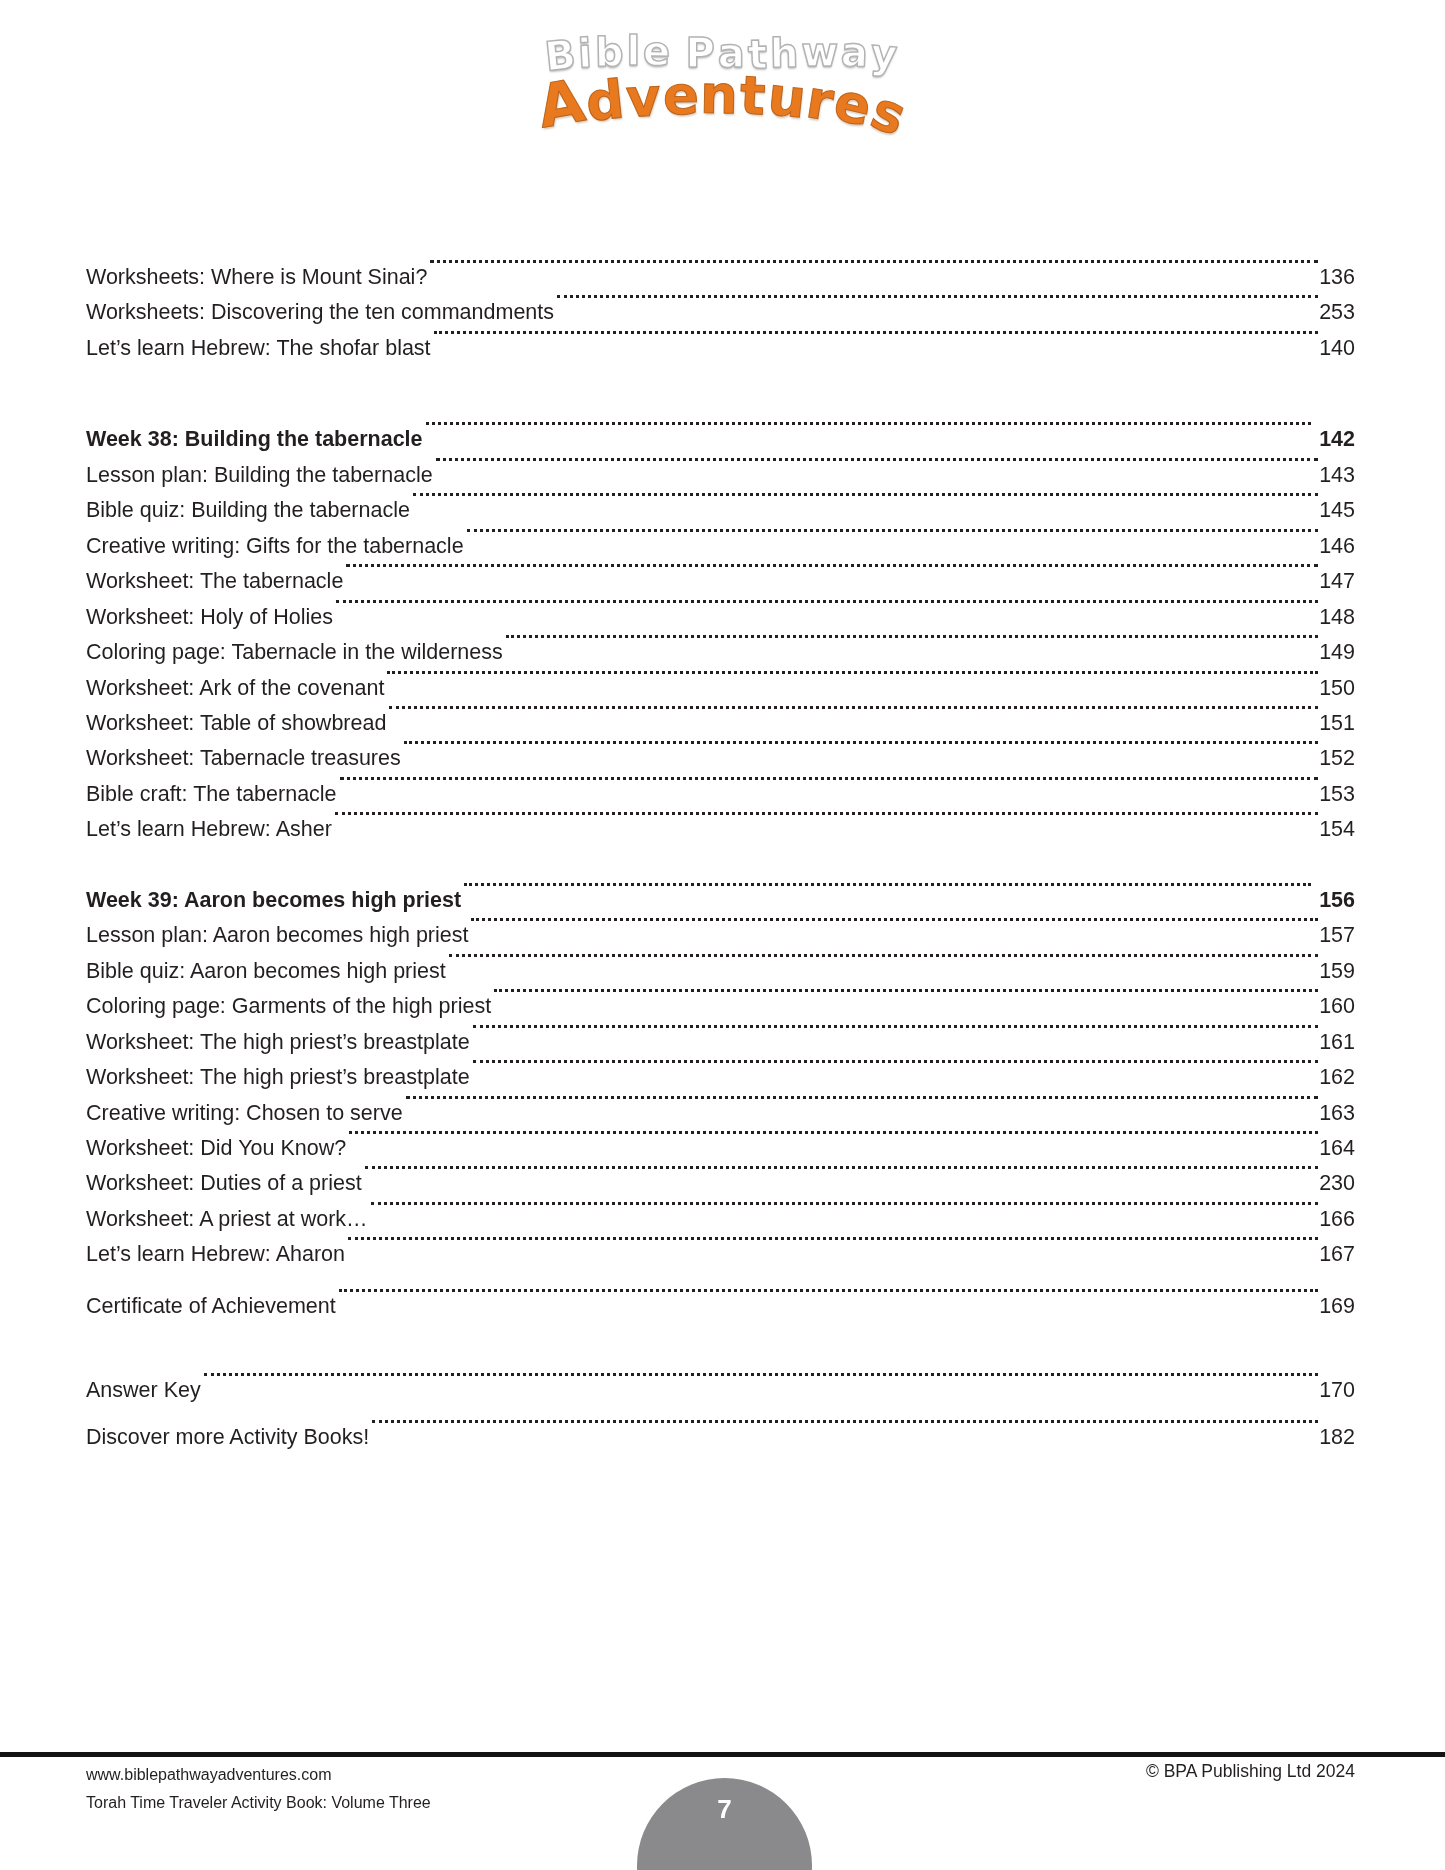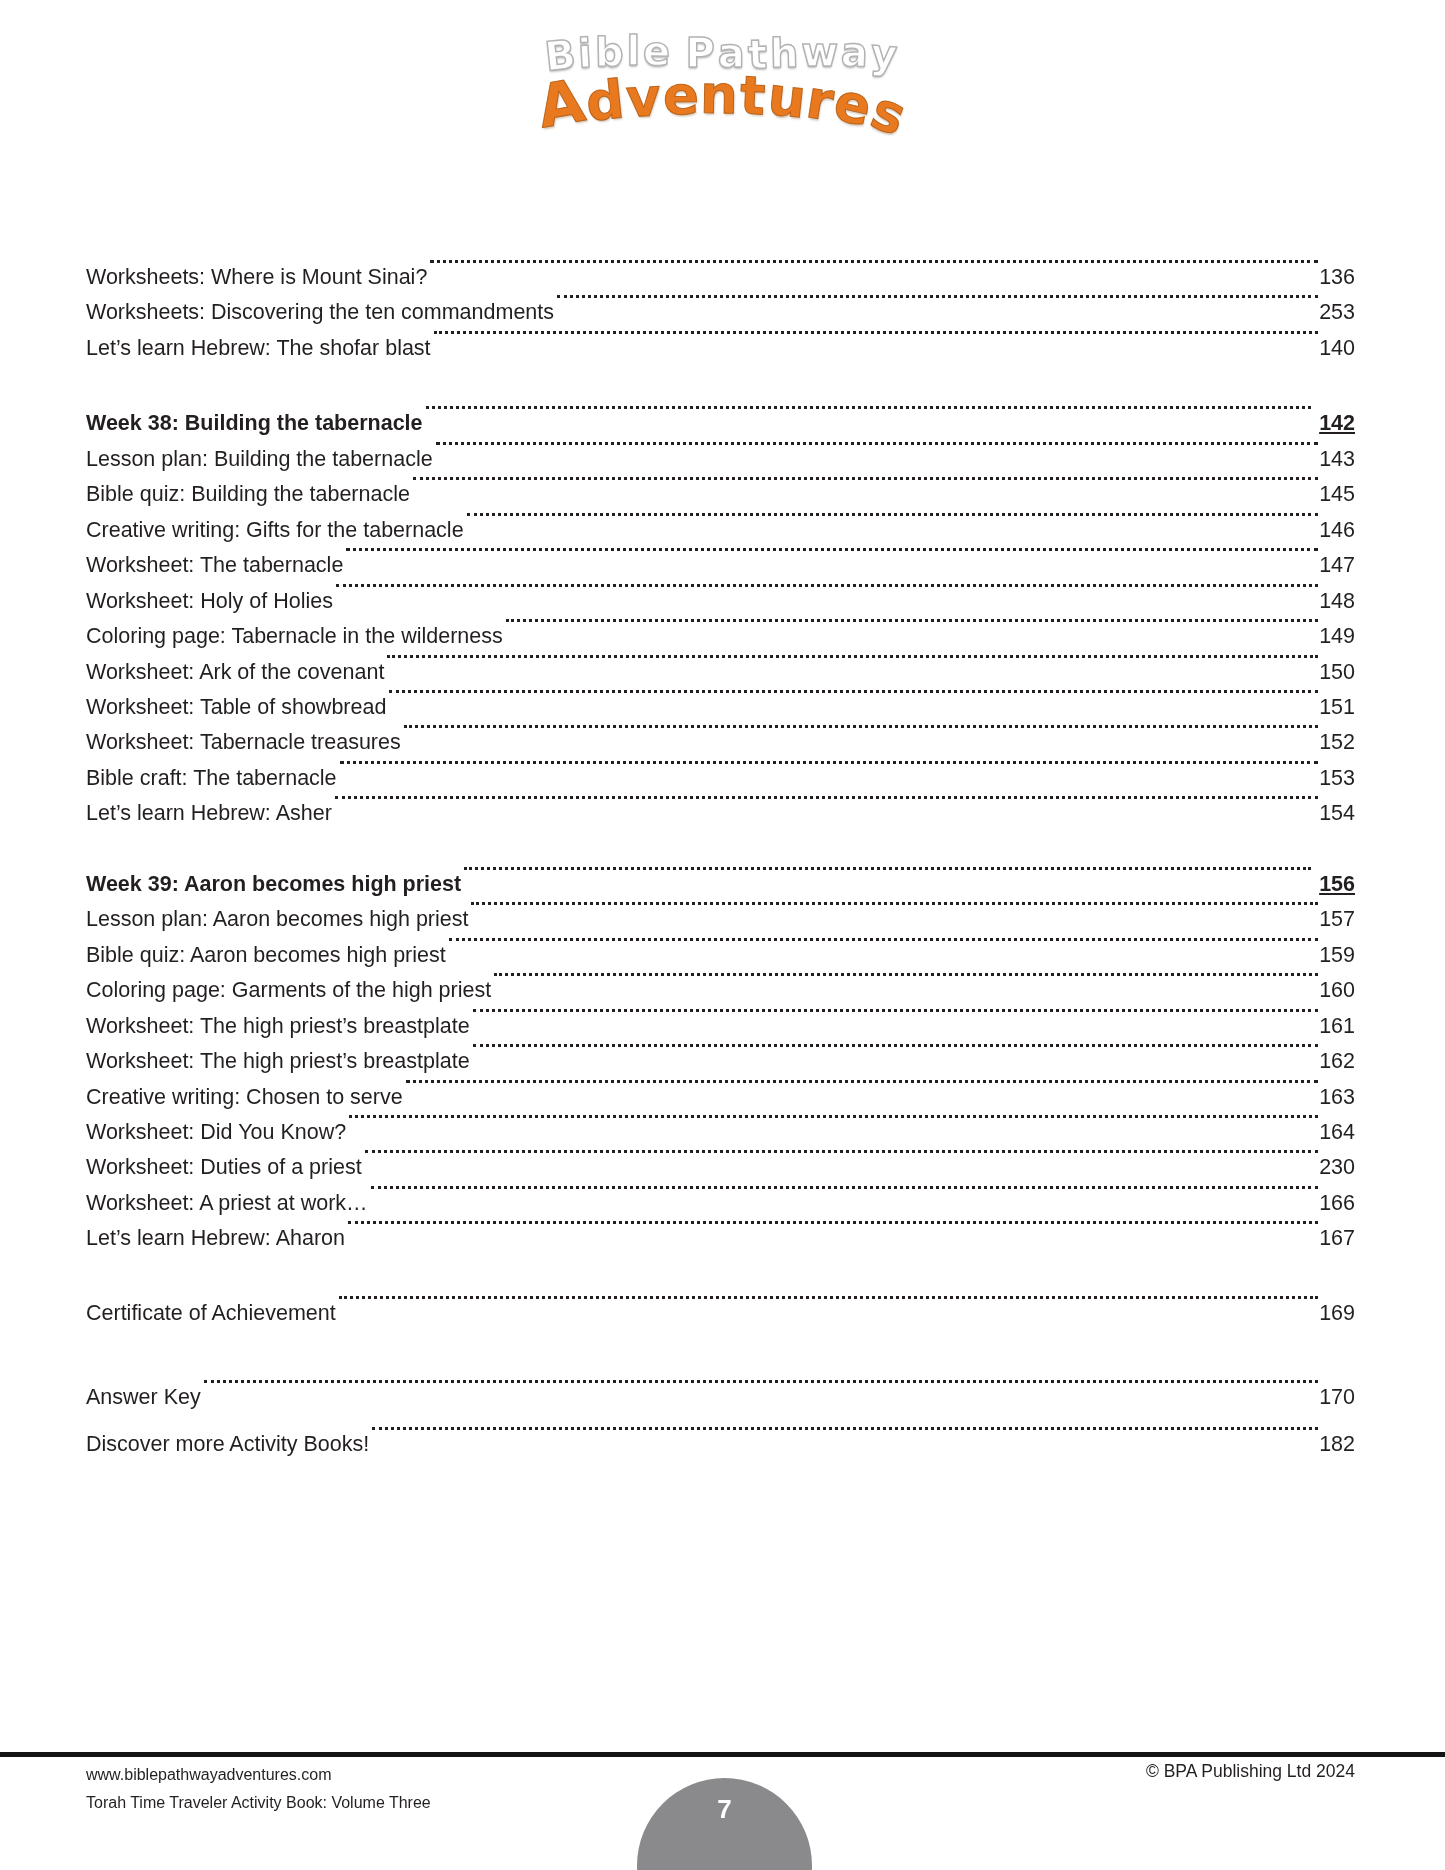--- a/index.html
+++ b/index.html
@@ -40,21 +40,21 @@
   .toc-row{display:flex;align-items:flex-start;white-space:nowrap;}
   .toc-row .label{flex:0 0 auto;}
   .toc-row .dots{
     flex:1 1 auto;min-width:20px;height:0;align-self:baseline;
     border-bottom:3px dotted var(--text);
     margin:0 1px 1.5px 3px;
   }
   .toc-row .page{flex:0 0 auto;}
   .toc-heading{font-weight:bold;}
   .toc-heading .dots{margin-right:5px;}
-  .toc-heading .page{padding-left:3px;text-decoration:underline;}
+  .toc-heading .page{padding-left:3px;}
 
   
   .footer-rule{
     position:absolute;left:0;top:1752px;width:100%;height:5px;background:#141414;
   }
   .footer-left{
     position:absolute;left:86px;top:1761px;
     font-size:16px;line-height:27.5px;
   }
   .footer-right{
@@ -90,21 +90,21 @@
           <span class="label">Worksheets: Discovering the ten commandments</span>
           <span class="dots"></span>
           <span class="page">253</span>
         </div>
         <div class="toc-row">
           <span class="label">Let’s learn Hebrew: The shofar blast</span>
           <span class="dots"></span>
           <span class="page">140</span>
         </div>
       </div>
-      <div class="toc-group" style="margin-top: 40px;">
+      <div class="toc-group" style="margin-top: 56px;">
         <div class="toc-row toc-heading">
           <span class="label">Week 38: Building the tabernacle</span>
           <span class="dots"></span>
           <span class="page">142</span>
         </div>
         <div class="toc-row">
           <span class="label">Lesson plan: Building the tabernacle</span>
           <span class="dots"></span>
           <span class="page">143</span>
         </div>
@@ -209,21 +209,21 @@
           <span class="label">Worksheet: A priest at work…</span>
           <span class="dots"></span>
           <span class="page">166</span>
         </div>
         <div class="toc-row">
           <span class="label">Let’s learn Hebrew: Aharon</span>
           <span class="dots"></span>
           <span class="page">167</span>
         </div>
       </div>
-      <div class="toc-group" style="margin-top: 39px;">
+      <div class="toc-group" style="margin-top: 16px;">
         <div class="toc-row">
           <span class="label">Certificate of Achievement</span>
           <span class="dots"></span>
           <span class="page">169</span>
         </div>
       </div>
       <div class="toc-group" style="margin-top: 49px;">
         <div class="toc-row">
           <span class="label">Answer Key</span>
           <span class="dots"></span>

